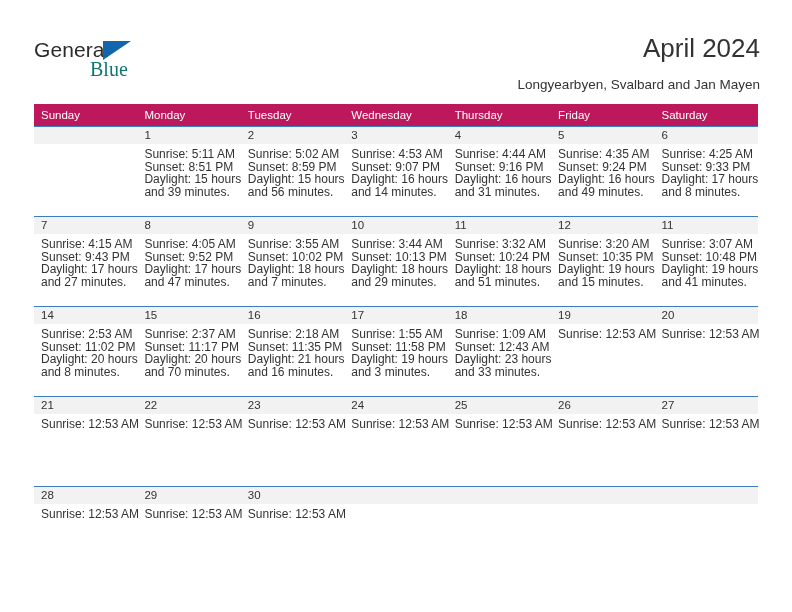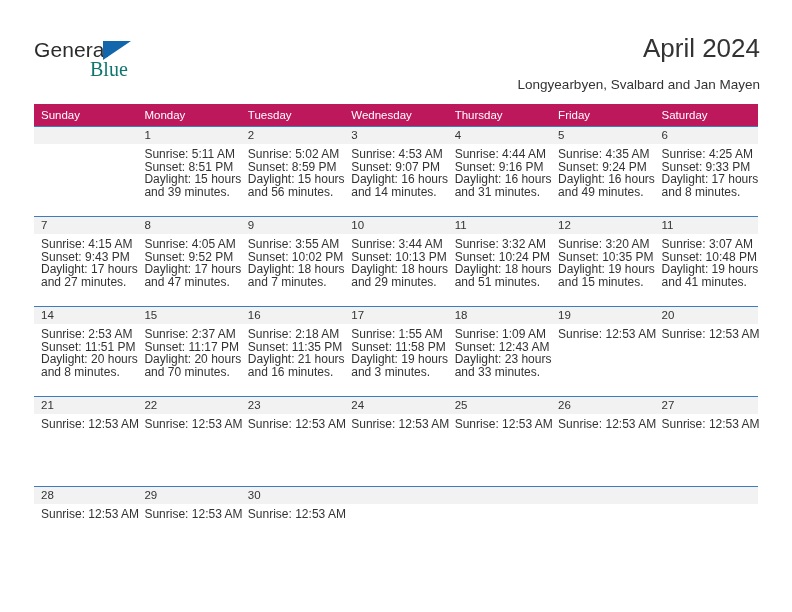--- a/index.html
+++ b/index.html
@@ -305,21 +305,21 @@
               <div>Daylight: 19 hours</div>
               <div>and 41 minutes.</div>
             </div>
           </td>
         </tr>
         <tr class="week-row">
           <td class="day-cell">
             <div class="daynum-band">14</div>
             <div class="cell-body">
               <div>Sunrise: 2:53 AM</div>
-              <div>Sunset: 11:51 PM</div>
+              <div>Sunset: 11:02 PM</div>
               <div>Daylight: 20 hours</div>
               <div>and 8 minutes.</div>
             </div>
           </td>
           <td class="day-cell">
             <div class="daynum-band">15</div>
             <div class="cell-body">
               <div>Sunrise: 2:37 AM</div>
               <div>Sunset: 11:17 PM</div>
               <div>Daylight: 20 hours</div>

